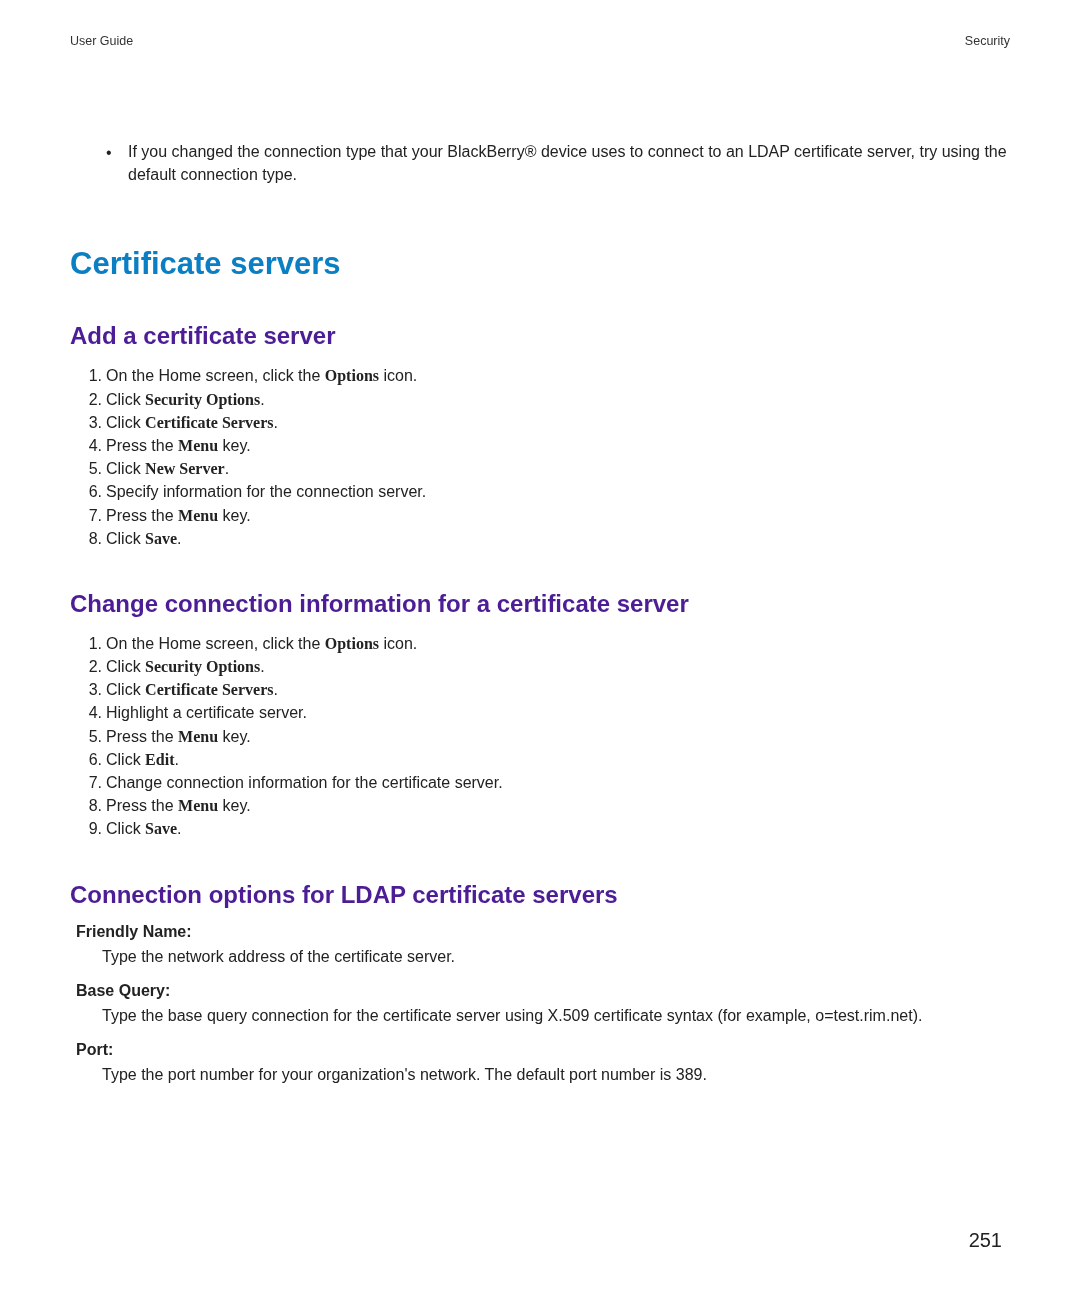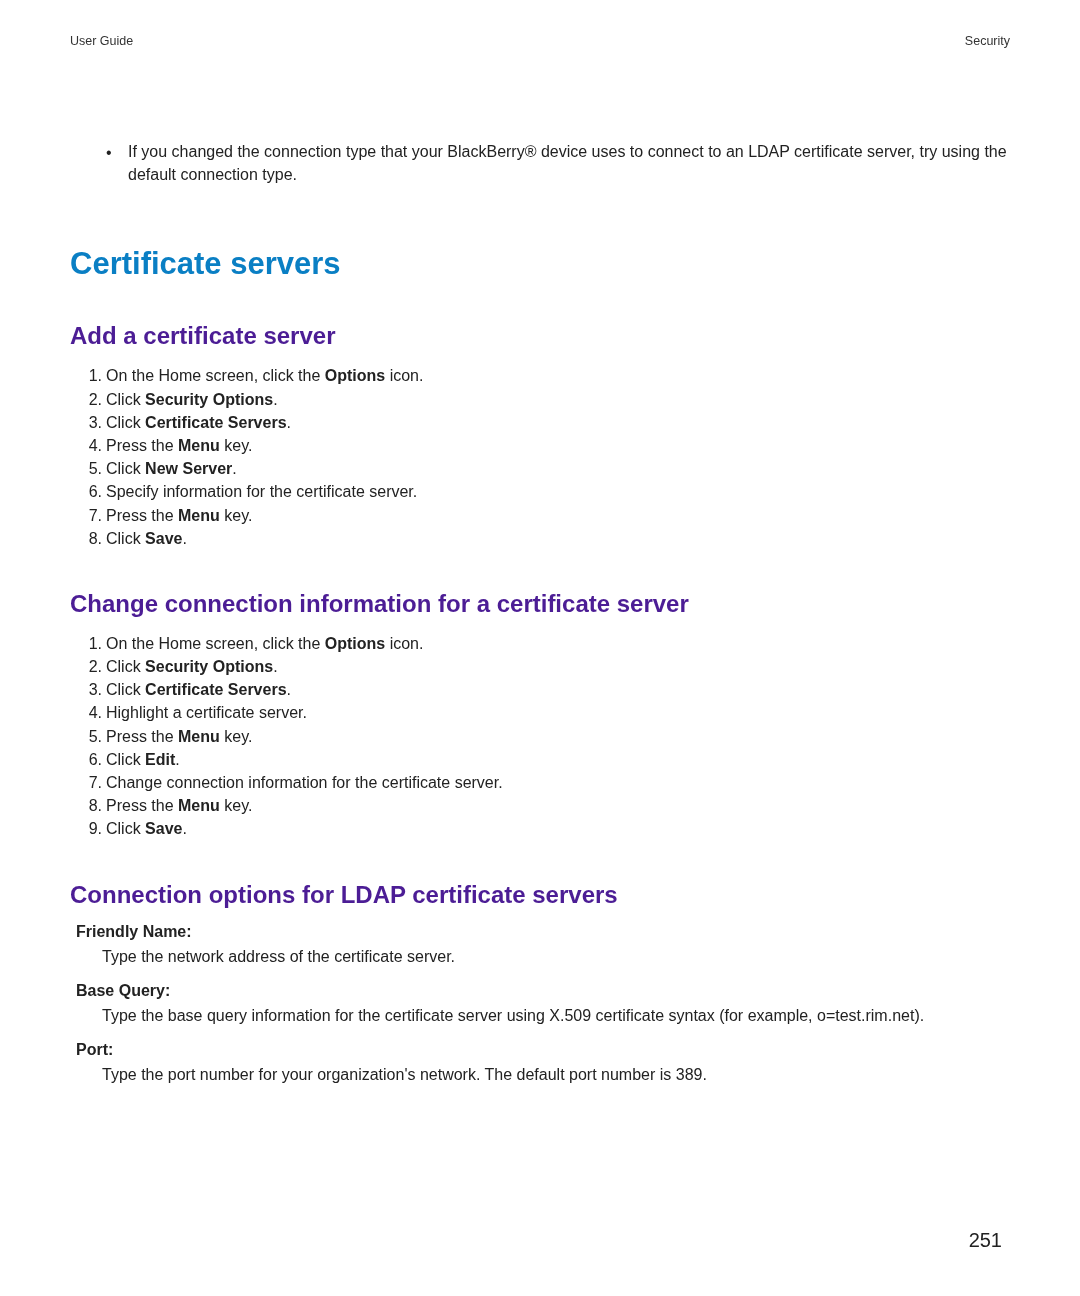--- a/index.html
+++ b/index.html
@@ -68,21 +68,21 @@
     padding-left: 0;
     margin: 0;
   }
   ol.steps > li::before {
     content: counter(step) ".";
     position: absolute;
     left: -34px;
     width: 30px;
     text-align: right;
   }
-  .b { font-weight: 700; }
+  .b { font-weight: 700; font-family: Liberation Serif, serif; }
   .dl {
     margin: 4px 0 0 6px;
   }
   .dt {
     font-size: 16px;
     font-weight: 700;
     margin: 14px 0 4px 0;
   }
   .dd {
     font-size: 16px;
@@ -116,21 +116,21 @@
 
   <h1 class="h1">Certificate servers</h1>
 
   <h2 class="h2">Add a certificate server</h2>
   <ol class="steps" id="steps-add">
       <li>On the Home screen, click the <span class="b">Options</span> icon.</li>
       <li>Click <span class="b">Security Options</span>.</li>
       <li>Click <span class="b">Certificate Servers</span>.</li>
       <li>Press the <span class="b">Menu</span> key.</li>
       <li>Click <span class="b">New Server</span>.</li>
-      <li>Specify information for the certificate server.</li>
+      <li>Specify information for the connection server.</li>
       <li>Press the <span class="b">Menu</span> key.</li>
       <li>Click <span class="b">Save</span>.</li>
     </ol>
 
   <h2 class="h2">Change connection information for a certificate server</h2>
   <ol class="steps" id="steps-change">
       <li>On the Home screen, click the <span class="b">Options</span> icon.</li>
       <li>Click <span class="b">Security Options</span>.</li>
       <li>Click <span class="b">Certificate Servers</span>.</li>
       <li>Highlight a certificate server.</li>
@@ -139,19 +139,19 @@
       <li>Change connection information for the certificate server.</li>
       <li>Press the <span class="b">Menu</span> key.</li>
       <li>Click <span class="b">Save</span>.</li>
     </ol>
 
   <h2 class="h2">Connection options for LDAP certificate servers</h2>
   <div class="dl" id="options-dl">
       <div class="dt">Friendly Name:</div>
       <div class="dd">Type the network address of the certificate server.</div>
       <div class="dt">Base Query:</div>
-      <div class="dd">Type the base query information for the certificate server using X.509 certificate syntax (for example, o=test.rim.net).</div>
+      <div class="dd">Type the base query connection for the certificate server using X.509 certificate syntax (for example, o=test.rim.net).</div>
       <div class="dt">Port:</div>
       <div class="dd">Type the port number for your organization's network. The default port number is 389.</div>
     </div>
 
   <div class="page-number">251</div>
 </div>
 
 </body></html>

